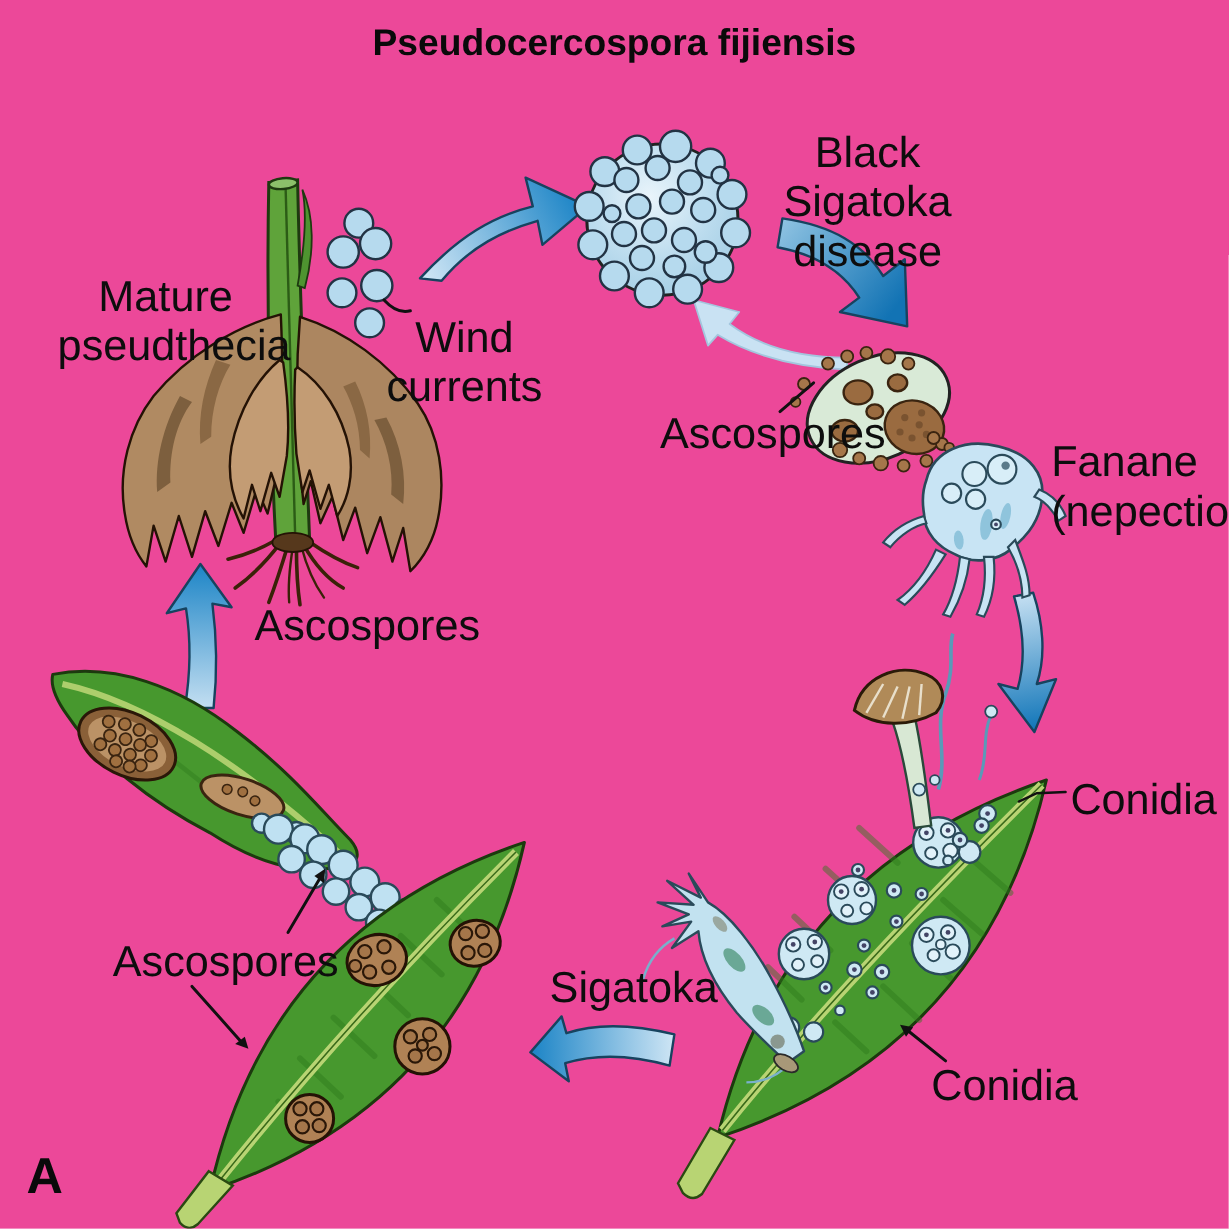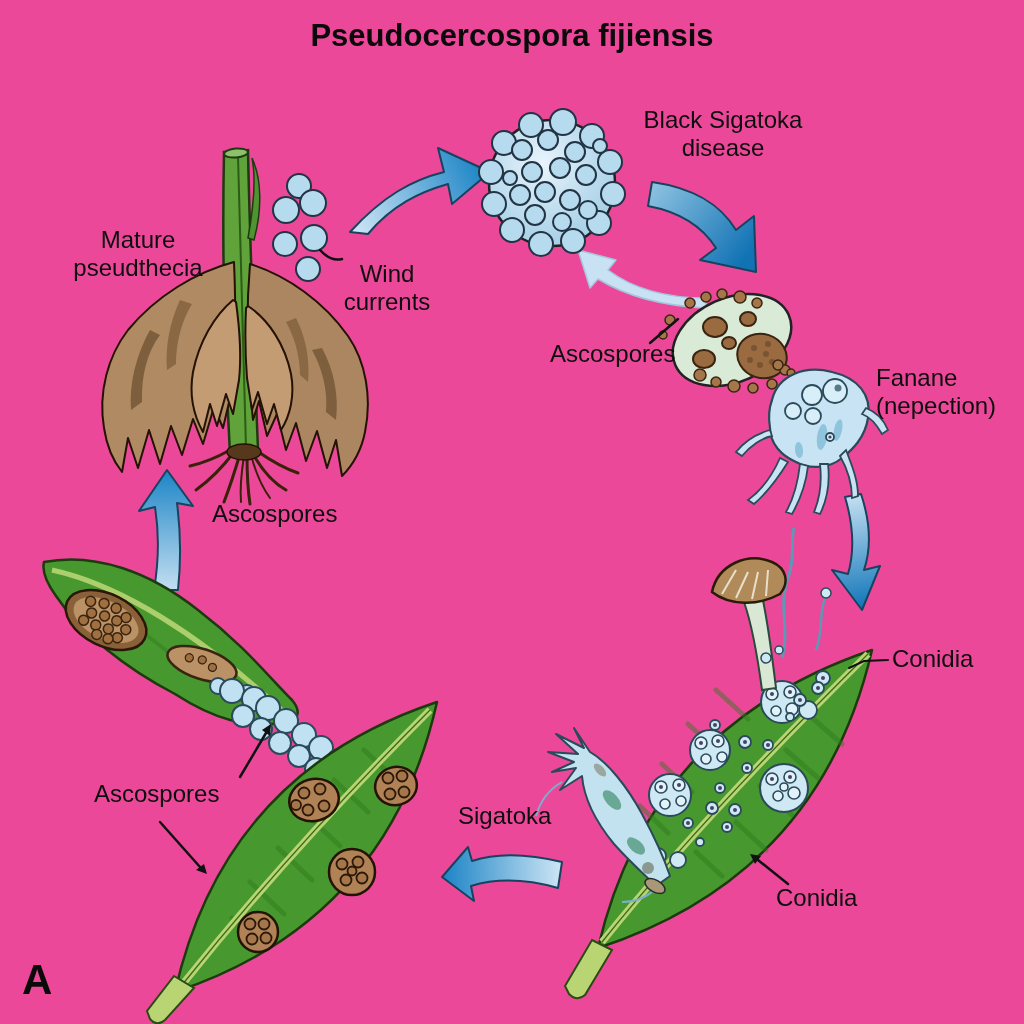--- a/index.html
+++ b/index.html
@@ -1,19 +1,19 @@
 <!DOCTYPE html>
 <html><head>
 <meta charset="utf-8">
 <style>
   html,body{margin:0;padding:0;background:#fff;}
   #stage{position:relative;width:1024px;height:1024px;background:#ec4899;overflow:hidden;
          font-family:"Liberation Sans",sans-serif;}
   #art{position:absolute;left:0;top:0;width:1024px;height:1024px;}
-  .lbl{position:absolute;font-size:24px;line-height:1.15;color:#0d0d0d;white-space:pre-line;}
+  .lbl{position:absolute;font-size:36px;line-height:1.15;color:#0d0d0d;white-space:pre-line;}
   .lbl.center{text-align:center;}
   .title{position:absolute;left:0;right:0;top:18px;text-align:center;
          font-size:31px;font-weight:700;color:#0a0a0a;}
   .panel{position:absolute;left:22px;top:956px;font-size:42px;font-weight:700;color:#0a0a0a;}
 </style>
 </head>
 <body>
 
 <div id="stage">
 

